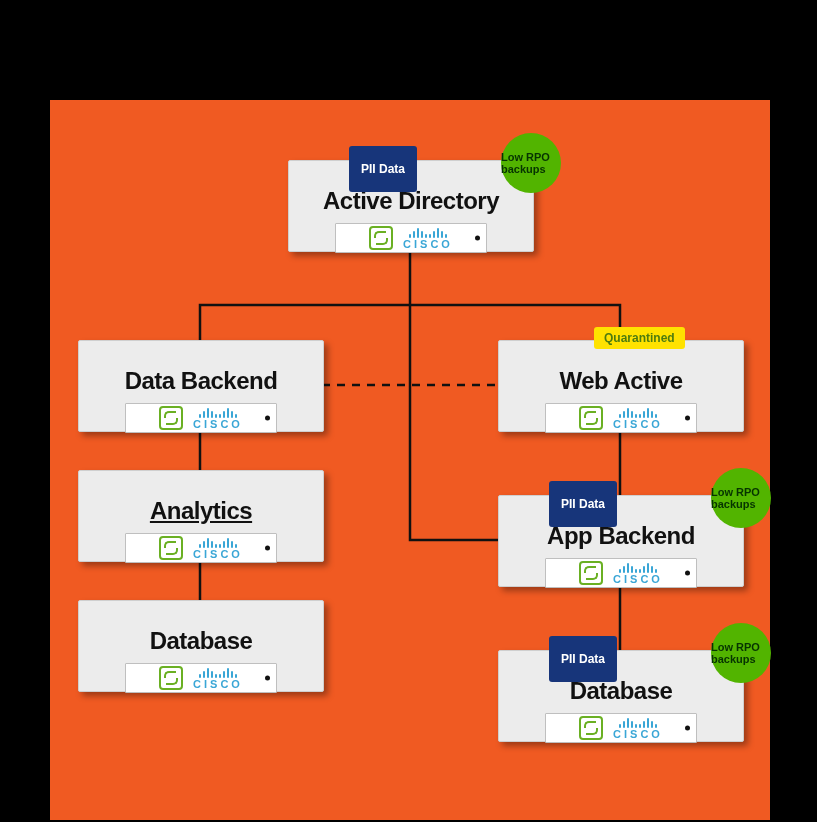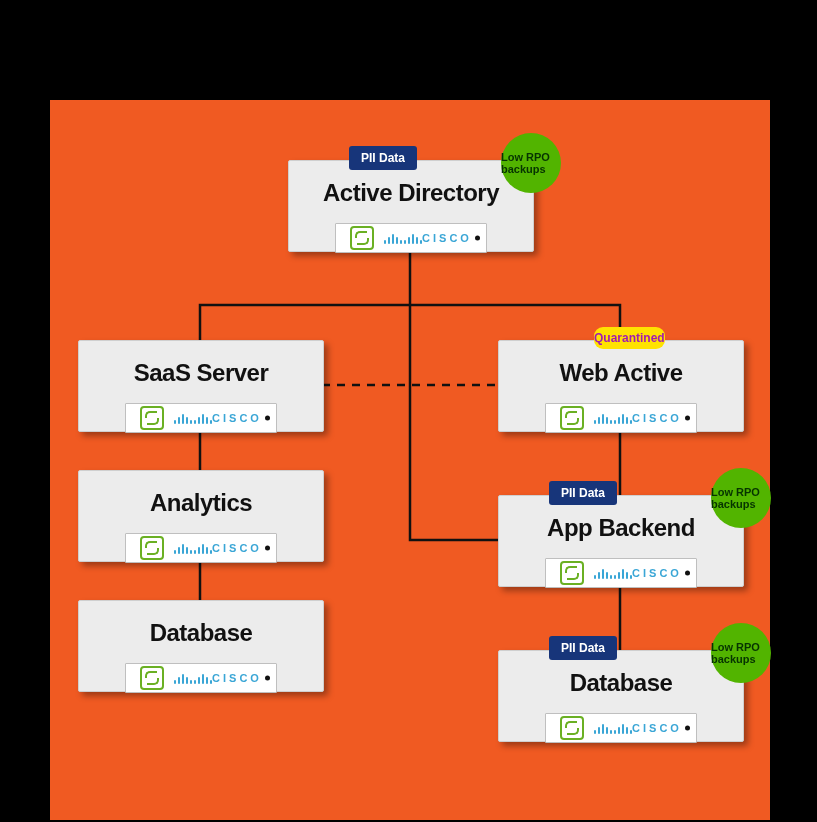--- a/index.html
+++ b/index.html
@@ -35,21 +35,21 @@
     height: 90px;
     background: #ececec;
     border: 1px solid #cfcfcf;
     border-radius: 2px;
     box-shadow: 4px 4px 6px rgba(0,0,0,0.35);
   }
   .node .title {
     text-align: center;
     font-weight: 700;
     font-size: 24px;
-    margin-top: 18px;
+    margin-top: 26px;
     letter-spacing: -0.5px;
   }
   .logo-strip {
     position: absolute;
     bottom: -2px;
     left: 50%;
     transform: translateX(-50%);
     width: 150px;
     height: 28px;
     background: #fff;
@@ -83,20 +83,21 @@
     position: absolute;
     right: 3px; bottom: 3px;
     width: 10px; height: 5px;
     border: 2px solid #6ab023;
     border-top: none; border-left: none;
     border-bottom-right-radius: 5px;
   }
   
   .cisco {
     display: inline-flex;
+    flex-direction: column;
     align-items: center;
     line-height: 1;
   }
   .cisco .bars {
     display: flex;
     align-items: flex-end;
     gap: 2px;
     height: 12px;
   }
   .cisco .bars span {
@@ -126,32 +127,32 @@
     position:absolute; right:6px; top:50%; transform:translateY(-50%);
   }
   
   .pii {
     position: absolute;
     top: -15px;
     background: #17357a;
     color: #fff;
     font-size: 12px;
     font-weight: 700;
-    padding: 5px 12px;
+    padding: 16px 12px;
     border-radius: 3px;
   }
   .quarantine {
     position: absolute;
     top: -14px;
     background: #ffe200;
-    color: #a21caf;
+    color: #4d7c0f;
     font-size: 12px;
     font-weight: 700;
-    padding: 4px 0;
-    border-radius: 9px;
+    padding: 4px 10px;
+    border-radius: 3px;
   }
   .rpo {
     position: absolute;
     top: -28px;
     right: -28px;
     width: 60px; height: 60px;
     background: #52b400;
     border-radius: 50%;
     display: flex;
     align-items: center;
@@ -209,21 +210,21 @@
               <span></span>
               <span></span>
             </span>
           <span class="word">CISCO</span>
         </span>
         <span class="dot"></span>
       </div>
     </div>
 
     <div class="node" style="left:28px; top:240px;">
-      <div class="title">SaaS Server</div>
+      <div class="title">Data Backend</div>
       <div class="logo-strip">
         <span class="s-mark"></span>
         <span class="cisco">
           <span class="bars">
               <span></span>
               <span></span>
               <span></span>
               <span></span>
               <span></span>
               <span></span>
@@ -255,21 +256,21 @@
               <span></span>
               <span></span>
               <span></span>
             </span>
           <span class="word">CISCO</span>
         </span>
         <span class="dot"></span>
       </div>
     </div>
 
-    <div class="node" style="left:28px; top:370px;">
+    <div class="node" style="left:28px; top:370px;text-decoration:underline;">
       <div class="title">Analytics</div>
       <div class="logo-strip">
         <span class="s-mark"></span>
         <span class="cisco">
           <span class="bars">
               <span></span>
               <span></span>
               <span></span>
               <span></span>
               <span></span>

